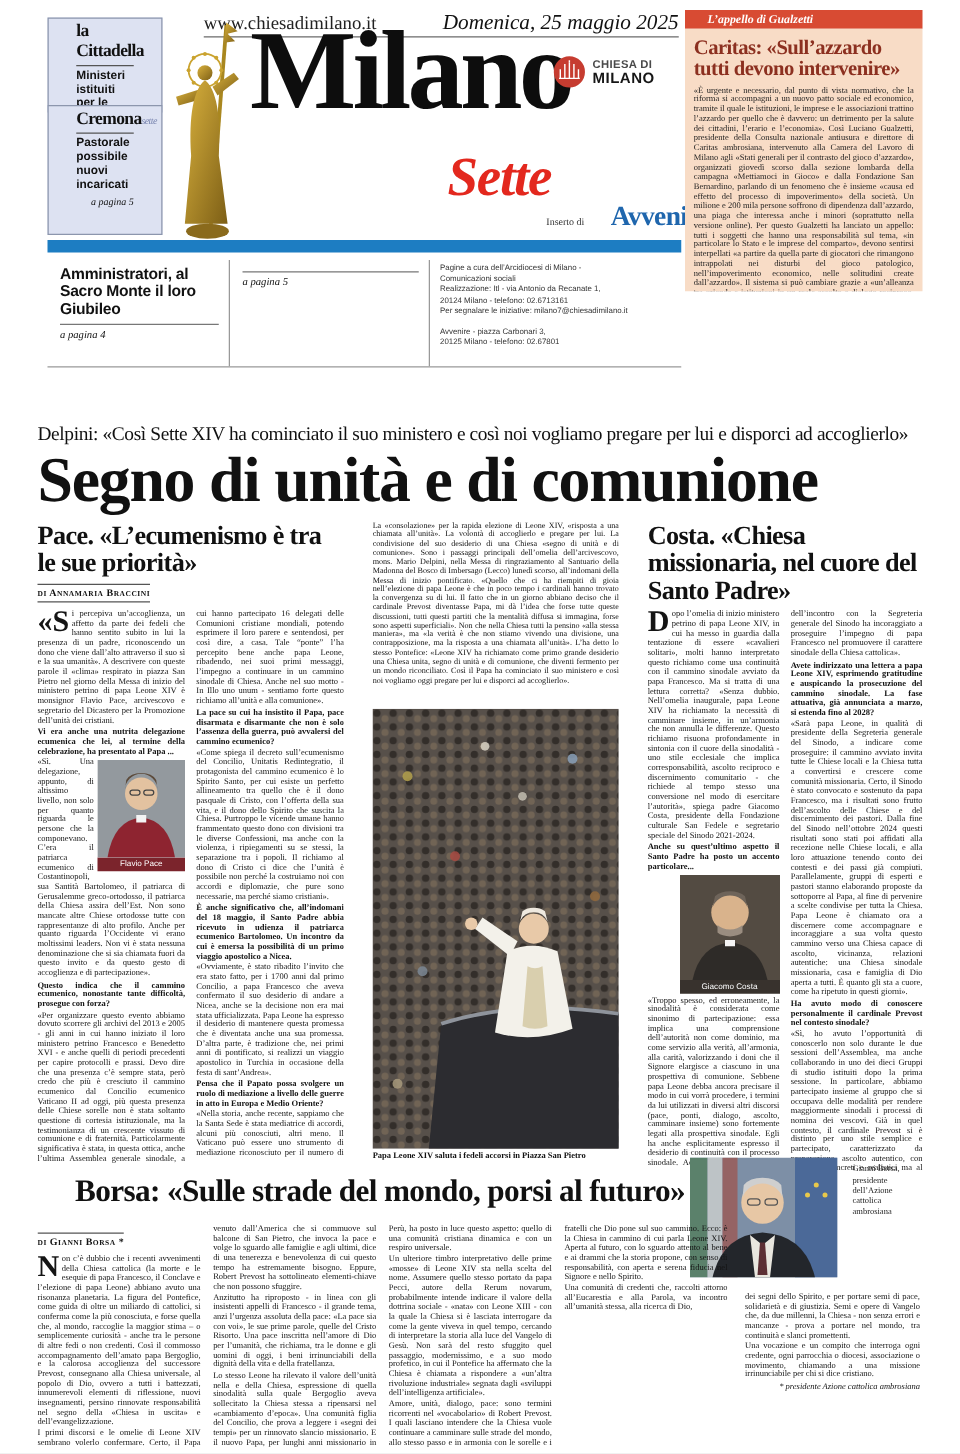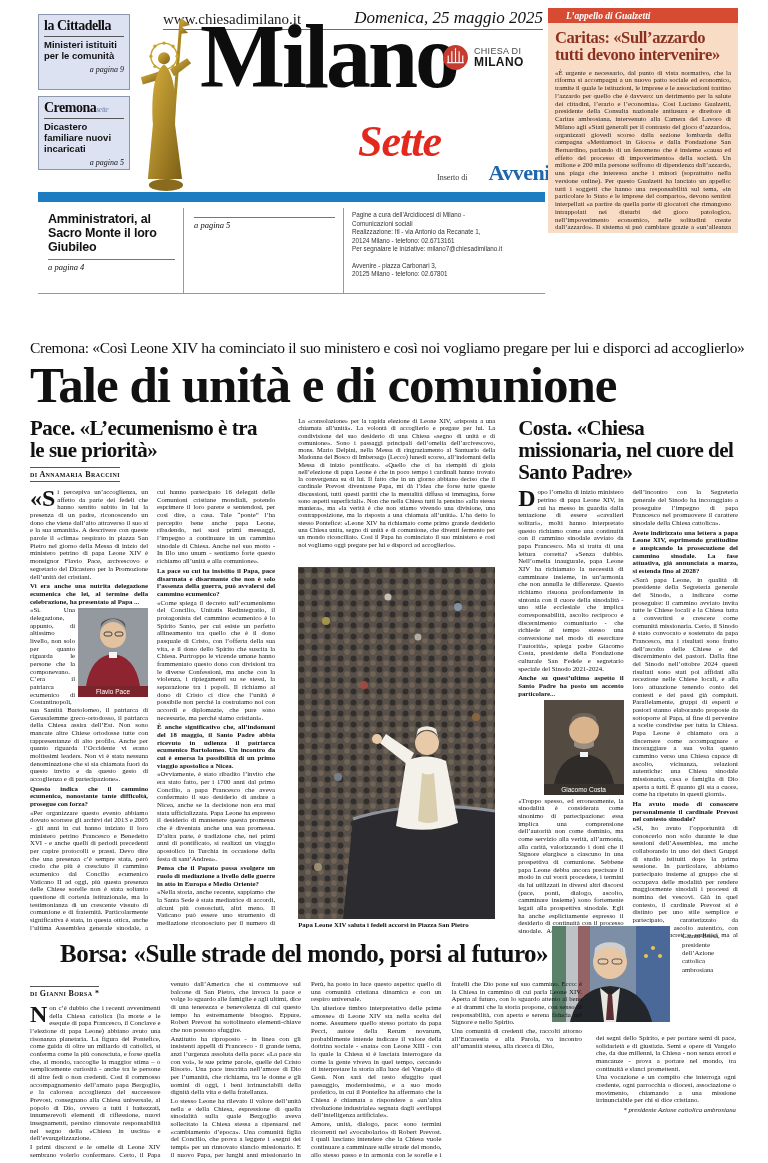--- a/index.html
+++ b/index.html
@@ -5,23 +5,23 @@
   * { margin:0; padding:0; box-sizing:border-box; }
   html,body { background:#dcdcdc; }
   body { font-family:"Liberation Serif", serif; color:#111; }
   .page { position:relative; width:768px; height:1163px; margin:0 auto; background:#fff;
           padding:0 30px; overflow:hidden; }
 
   
   .mast { position:relative; height:332px; }
 
   .teaser { position:absolute; left:8px; width:92px; background:#dde2f2;
-            border:1px solid #8c96ad; padding:3px 5px 2px; }
+            border:1px solid #8c96ad; padding:3px 22px 2px; }
   .teaser.t1 { top:14px; height:76px; }
-  .teaser.t2 { top:96px; height:74px; }
+  .teaser.t2 { top:84px; height:104px; }
   .teaser-brand { font-family:"Liberation Serif",serif; font-weight:700; font-size:14px;
                   letter-spacing:-0.5px; border-bottom:1px solid #555; padding-bottom:2px; }
   .teaser-brand .sub { font-style:italic; font-weight:400; font-size:8px; color:#7a86b0; }
   .teaser-title { font-family:"Liberation Sans",sans-serif; font-weight:700; font-size:9.5px;
                   line-height:1.15; margin-top:3px; }
   .teaser-page { font-style:italic; font-size:8px; text-align:right; margin-top:3px; }
 
   .topline { position:absolute; left:133px; top:8px; width:380px; display:flex;
              justify-content:space-between; align-items:flex-end;
              border-bottom:1px solid #6b6b6b; padding-bottom:1px; }
@@ -30,21 +30,21 @@
 
   .statue { position:absolute; left:103px; top:16px; width:72px; height:176px; }
 
   .mast-title { position:absolute; left:170px; top:12px; font-size:90px; line-height:1;
                 font-weight:700; letter-spacing:-3px; color:#0d0d0d; }
   .mast-sub { position:absolute; left:328px; top:116px; font-size:44px; font-style:italic;
               font-weight:700; color:#e3281e; letter-spacing:-1px; }
 
   .church-logo { position:absolute; left:412px; top:44px; display:flex; gap:5px; align-items:center; }
   .church-logo .txt { font-family:"Liberation Sans",sans-serif; line-height:1.02; }
-  .church-logo .l1 { font-size:9px; font-weight:400; color:#4a4a4a; letter-spacing:.3px; }
+  .church-logo .l1 { font-size:9px; font-weight:700; color:#4a4a4a; letter-spacing:.3px; }
   .church-logo .l2 { font-size:12px; font-weight:700; color:#161616; letter-spacing:.4px; }
 
   .insert { position:absolute; right:170px; top:160px; display:flex; align-items:baseline; gap:17px; }
   .insert .lbl { font-size:8px; color:#333; }
   .insert .brand { position:relative; font-size:22px; font-weight:700; color:#1f66ad;
                    letter-spacing:-0.5px; padding-left:4px; }
   .insert .brand::before { content:""; position:absolute; left:0; top:2px; width:18px; height:18px;
                    border-radius:50%; background:radial-gradient(circle,#f6b23c 0%,#ef7f2a 70%); z-index:-1; }
 
   .bluebar { position:absolute; left:8px; top:192px; width:507px; height:10px; background:#1d7dc2; }
@@ -130,21 +130,21 @@
   <header class="mast">
 
     <div class="teaser t1">
       <div class="teaser-brand"><span>la Cittadella</span></div>
       <div class="teaser-title">Ministeri istituiti per le comunità</div>
       <div class="teaser-page">a pagina 9</div>
     </div>
 
     <div class="teaser t2">
       <div class="teaser-brand"><span>Cremona</span><span class="sub">sette</span></div>
-      <div class="teaser-title">Dicastero familiare nuovi incaricati</div>
+      <div class="teaser-title">Pastorale possibile nuovi incaricati</div>
       <div class="teaser-page">a pagina 5</div>
     </div>
 
     <div class="topline">
       <span class="url">www.chiesadimilano.it</span>
       <span class="date">Domenica, 25 maggio 2025</span>
     </div>
 
     <svg class="statue" viewBox="0 0 70 175" aria-hidden="true">
       <defs>
@@ -222,22 +222,22 @@
     <aside class="appeal">
       <div class="appeal-kicker">L’appello di Gualzetti</div>
       <div class="appeal-body">
         <h3 class="appeal-title">Caritas: «Sull’azzardo tutti devono intervenire»</h3>
         <div class="appeal-text">«È urgente e necessario, dal punto di vista normativo, che la riforma si accompagni a un nuovo patto sociale ed economico, tramite il quale le istituzioni, le imprese e le associazioni trattino l’azzardo per quello che è davvero: un detrimento per la salute dei cittadini, l’erario e l’economia». Così Luciano Gualzetti, presidente della Consulta nazionale antiusura e direttore di Caritas ambrosiana, intervenuto alla Camera del Lavoro di Milano agli «Stati generali per il contrasto del gioco d’azzardo», organizzati giovedì scorso dalla sezione lombarda della campagna «Mettiamoci in Gioco» e dalla Fondazione San Bernardino, parlando di un fenomeno che è insieme «causa ed effetto del processo di impoverimento» della società. Un milione e 200 mila persone soffrono di dipendenza dall’azzardo, una piaga che interessa anche i minori (soprattutto nella versione online). Per questo Gualzetti ha lanciato un appello: tutti i soggetti che hanno una responsabilità sul tema, «in particolare lo Stato e le imprese del comparto», devono sentirsi interpellati «a partire da quella parte di giocatori che rimangono intrappolati nei disturbi del gioco patologico, nell’impoverimento economico, nelle solitudini create dall’azzardo». Il sistema si può cambiare grazie a «un’alleanza tra aziende e istituzioni in un reale ascolto e dialogo reciproco, che parta dalla salute e dalla dignità della persona». Approfondimenti su questi temi su www.chiesadimilano.it.</div>
       </div>
     </aside>
   </header>
 
   <section class="lead">
-    <div class="strap">Cremona: «Così Leone XIV ha cominciato il suo ministero e così noi vogliamo pregare per lui e disporci ad accoglierlo»</div>
-    <h1 class="bighead">Tale di unità e di comunione</h1>
+    <div class="strap">Delpini: «Così Sette XIV ha cominciato il suo ministero e così noi vogliamo pregare per lui e disporci ad accoglierlo»</div>
+    <h1 class="bighead">Segno di unità e di comunione</h1>
   </section>
 
   <section class="main3">
 
     <article class="col-pace">
       <h2 class="art-head"><span class="art-kicker">Pace.</span><span> «L’ecumenismo è tra le sue priorità»</span></h2>
       <span class="byline">di Annamaria Braccini</span>
       <div class="bodytext">
         <div>
             <p class="dc">«Si percepiva un’accoglienza, un affetto da parte dei fedeli che hanno sentito subito in lui la presenza di un padre, riconoscendo un dono che viene dall’alto attraverso il suo sì e la sua umanità». A descrivere con queste parole il «clima» respirato in piazza San Pietro nel giorno della Messa di inizio del ministero petrino di papa Leone XIV è monsignor Flavio Pace, arcivescovo e segretario del Dicastero per la Promozione dell’unità dei cristiani.</p>

